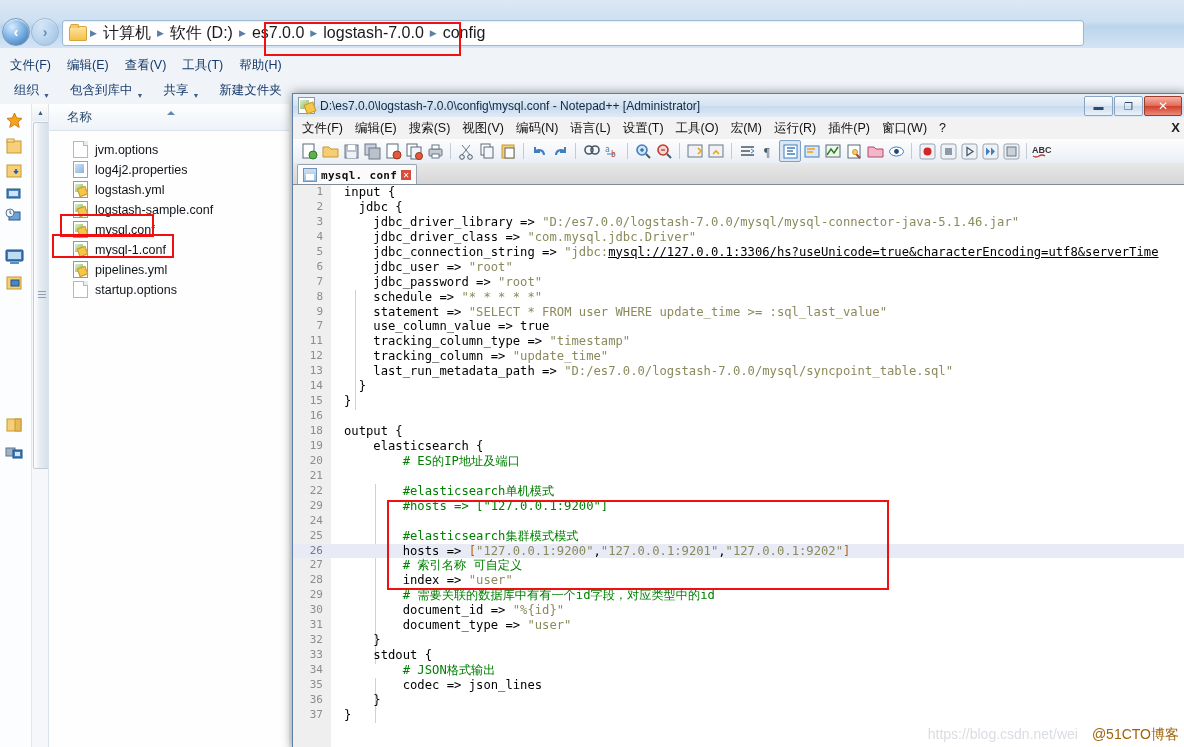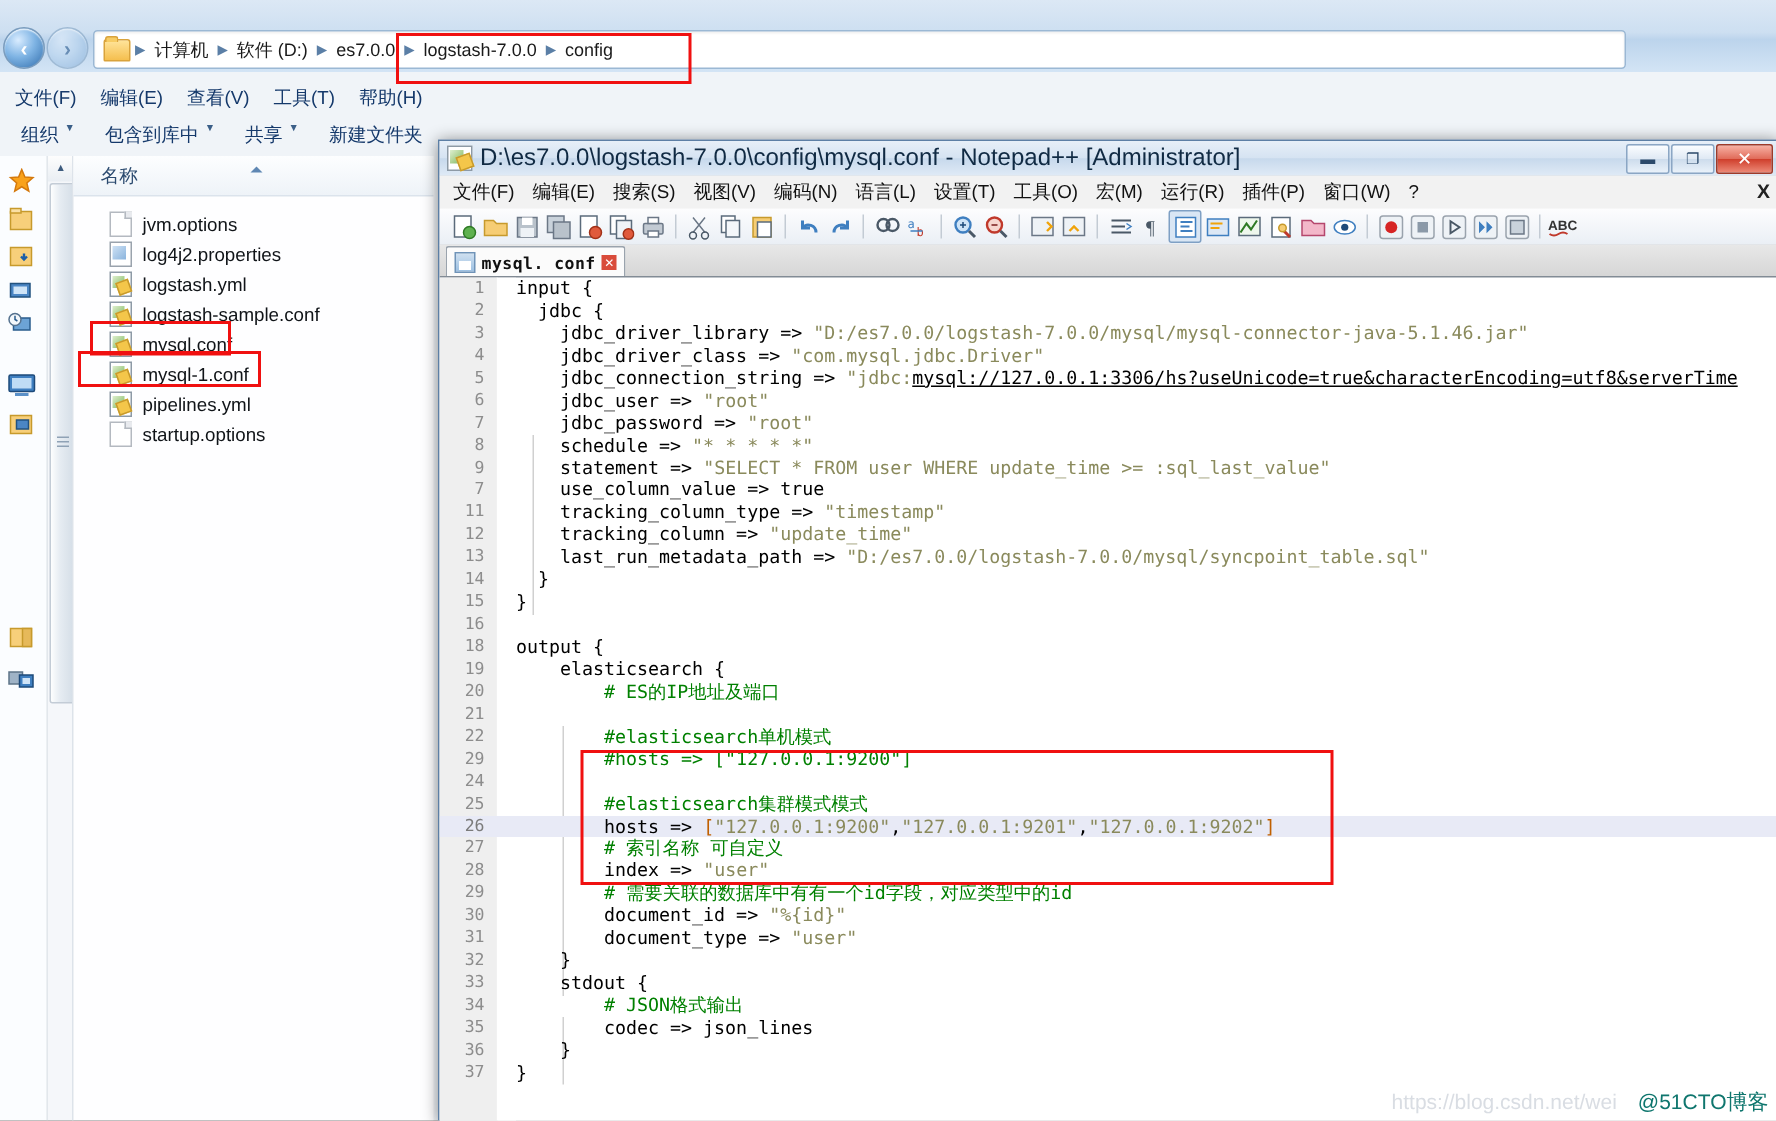--- a/index.html
+++ b/index.html
@@ -47,36 +47,36 @@
   .addr-folder-icon{
     width:16px;height:13px;margin-left:6px;margin-right:2px;
     background:linear-gradient(to bottom,#ffe49a,#f5bf4f);
     border:1px solid #d9a33c;border-radius:2px 2px 1px 1px;position:relative;
   }
   .addr-folder-icon:before{
     content:'';position:absolute;left:0;top:-3px;width:7px;height:3px;
     background:#f7cc63;border:1px solid #d9a33c;border-bottom:none;border-radius:2px 2px 0 0;
   }
   .crumb{
-    padding:1px 5px;color:#1a1a1a;font-size:12px;white-space:nowrap;
+    padding:1px 5px;color:#1a1a1a;font-size:16px;white-space:nowrap;
     font-family:"Liberation Sans","DejaVu Sans",sans-serif;
   }
   .crumb-sep{color:#5b7fa6;font-size:9px;padding:0 1px;}
 
   .exp-menubar{
     position:absolute;left:0;top:54px;width:1184px;height:22px;
     display:flex;align-items:center;padding-left:2px;
   }
   .exp-menubar .mi{padding:2px 8px;color:#15396b;font-size:12.5px;white-space:nowrap;}
 
   .exp-toolbar{
     position:absolute;left:0;top:78px;width:1184px;height:24px;
     display:flex;align-items:center;padding-left:4px;
   }
-  .exp-toolbar .ti{padding:2px 10px;color:#15396b;font-size:12.5px;white-space:nowrap;display:flex;align-items:flex-start;gap:4px;}
+  .exp-toolbar .ti{padding:2px 10px;color:#15396b;font-size:12.5px;white-space:nowrap;display:flex;align-items:flex-end;gap:4px;}
   .tri{font-size:7px;color:#3b5f88;}
 
   
   .nav-pane{
     position:absolute;left:0;top:104px;width:31px;height:643px;
     background:#fbfdff;
   }
   .nav-ico{
     position:absolute;left:5px;width:19px;height:17px;
   }
@@ -170,21 +170,21 @@
     background:#fff;border:1px solid #8d9aa6;
   }
   .npp-ico:before{
     content:'';position:absolute;left:1px;top:2px;width:9px;height:9px;
     background:linear-gradient(135deg,#dff0d0,#7fb659);
   }
   .npp-ico:after{
     content:'';position:absolute;right:-1px;bottom:0px;width:8px;height:8px;
     background:#f4c64a;transform:rotate(-20deg);border:1px solid #c79a2c;
   }
-  .npp-title .txt{color:#102a43;font-size:16px;white-space:nowrap;}
+  .npp-title .txt{color:#102a43;font-size:12px;white-space:nowrap;}
   .wbtns{position:absolute;right:3px;top:2px;display:flex;gap:1px;}
   .wb{
     width:27px;height:18px;border:1px solid #8ba6c4;border-radius:2px;
     background:linear-gradient(to bottom,#fbfdff,#dfe9f4 50%,#cddcec 51%,#eaf2fa);
     display:flex;align-items:center;justify-content:center;
     color:#2c4a6b;font-size:10px;
   }
   .wb.close{
     width:36px;
     background:linear-gradient(to bottom,#f7b1a4,#e06a58 50%,#cf3f2c 51%,#ed8a78);
@@ -276,21 +276,21 @@
   .tok-link{text-decoration:underline;color:#000;}
   .indentline{
     position:absolute;width:1px;background:#d0d0d0;left:62px;
   }
 
   .watermark{
     position:absolute;right:6px;bottom:4px;
     font-size:14px;color:#d9dde3;white-space:nowrap;
     font-family:"Liberation Sans",sans-serif;
   }
-  .watermark .cto{color:#0f766e;padding-left:14px;}
+  .watermark .cto{color:#a16207;padding-left:14px;}
 </style>
 </head>
 <body>
 
 <div id="explorer">
 
   <div class="exp-titlebar"></div>
 
   <div class="nav-btns">
     <div class="nav-circle back">‹</div>

